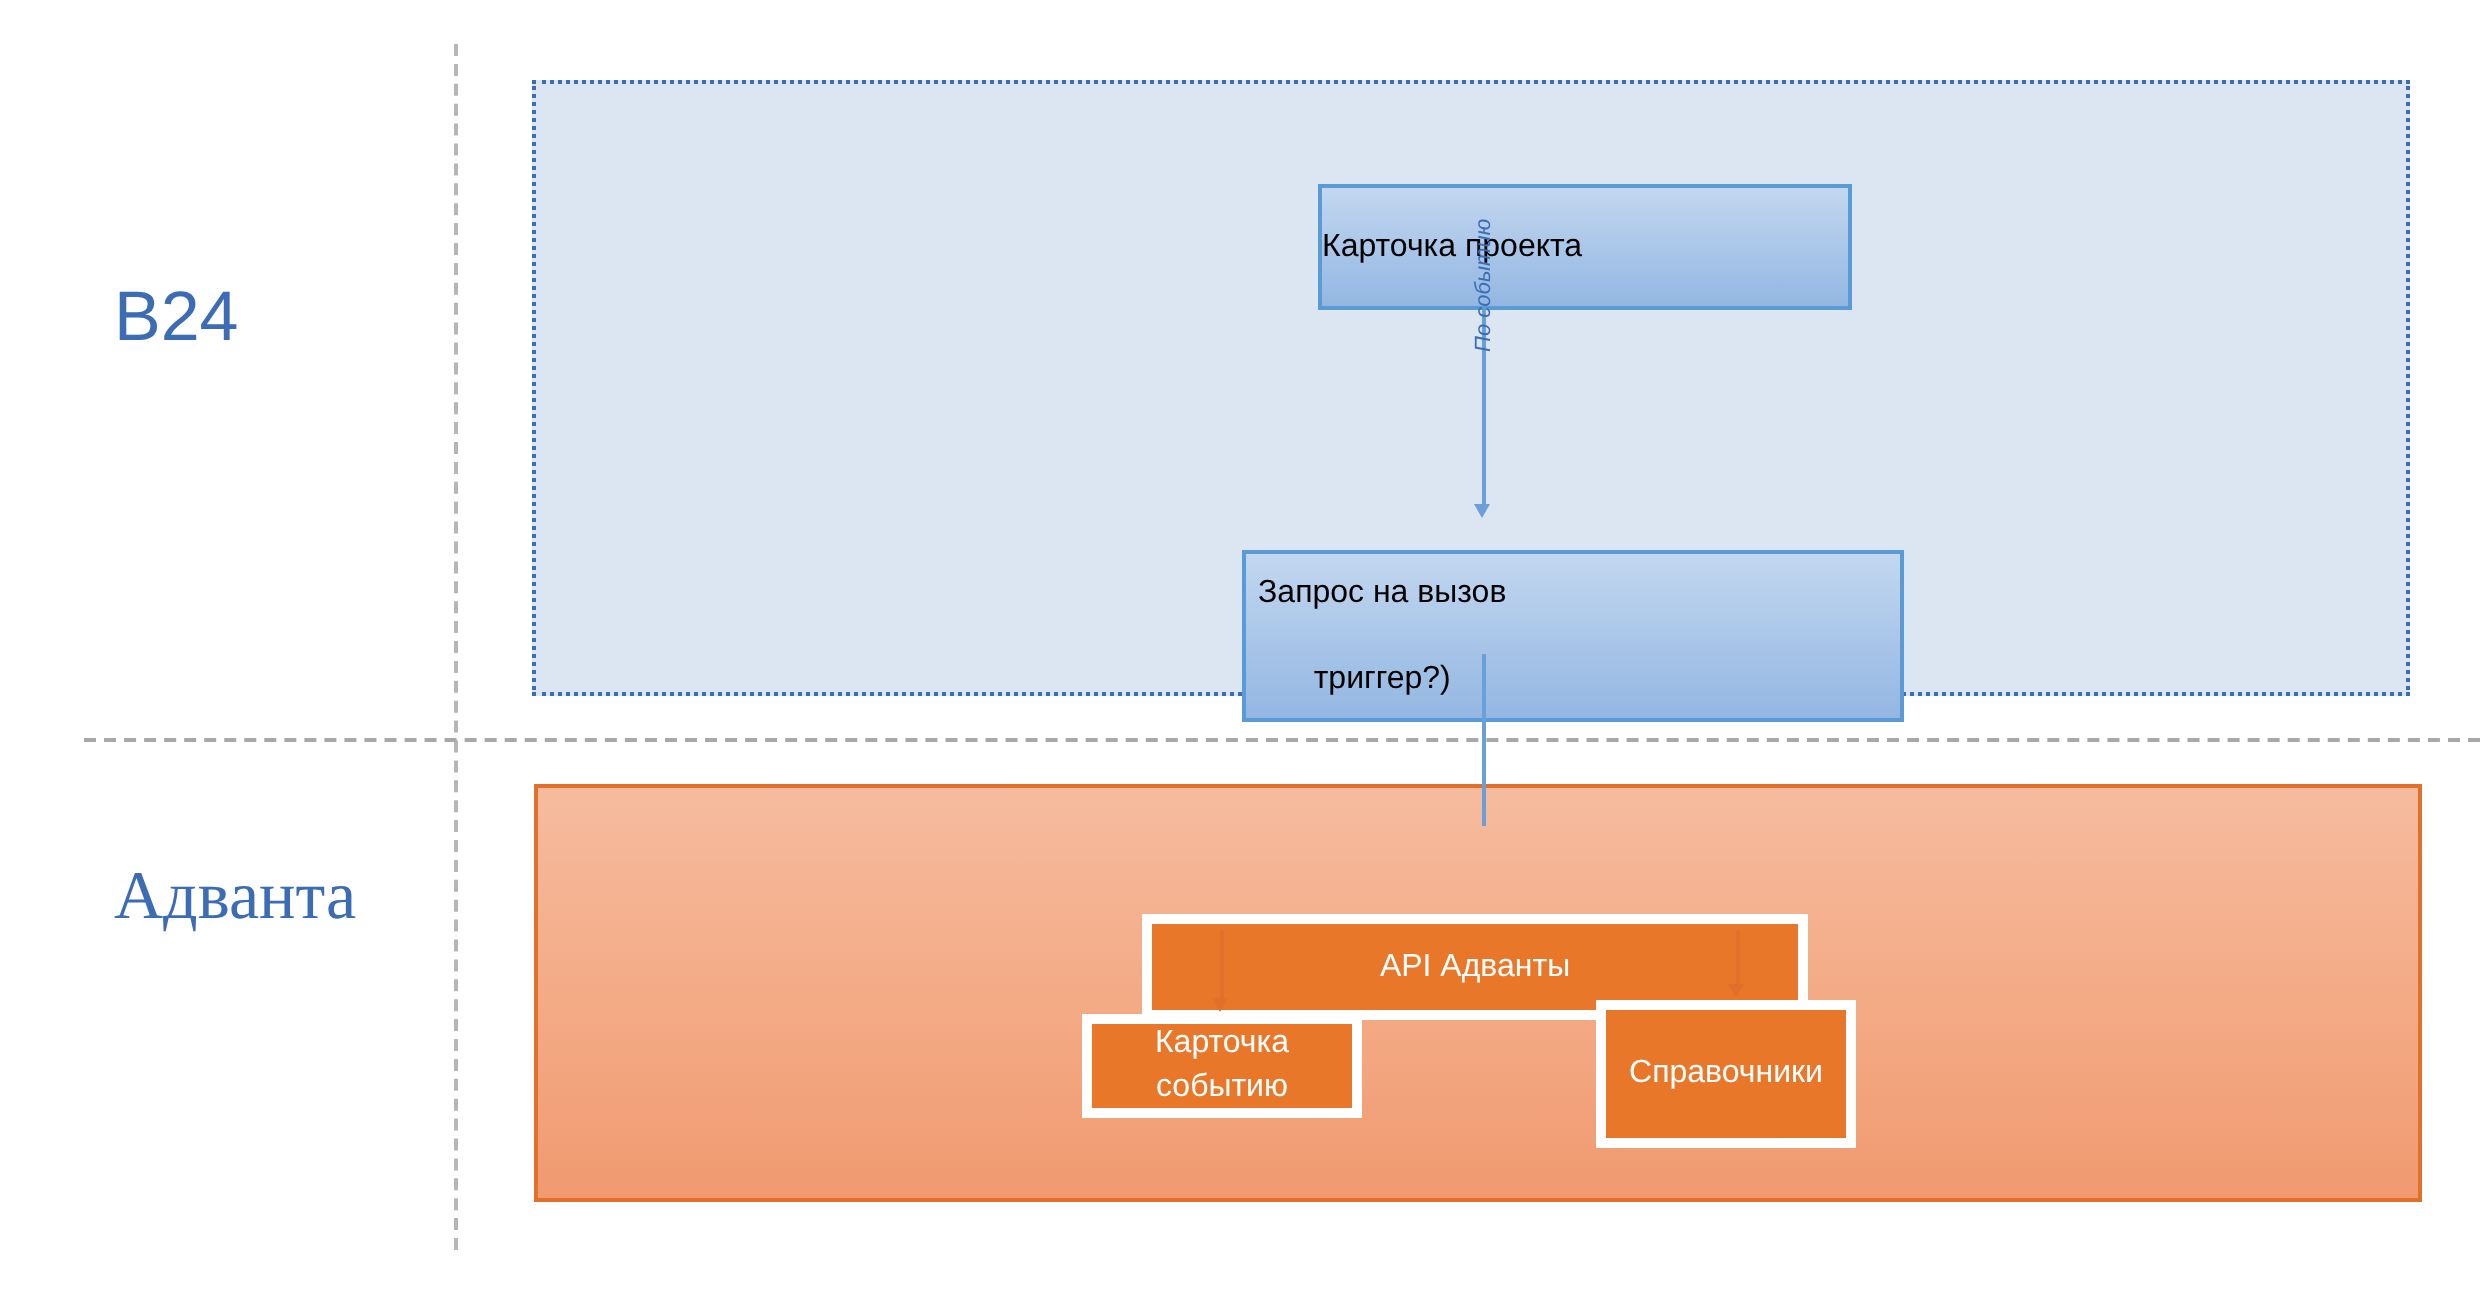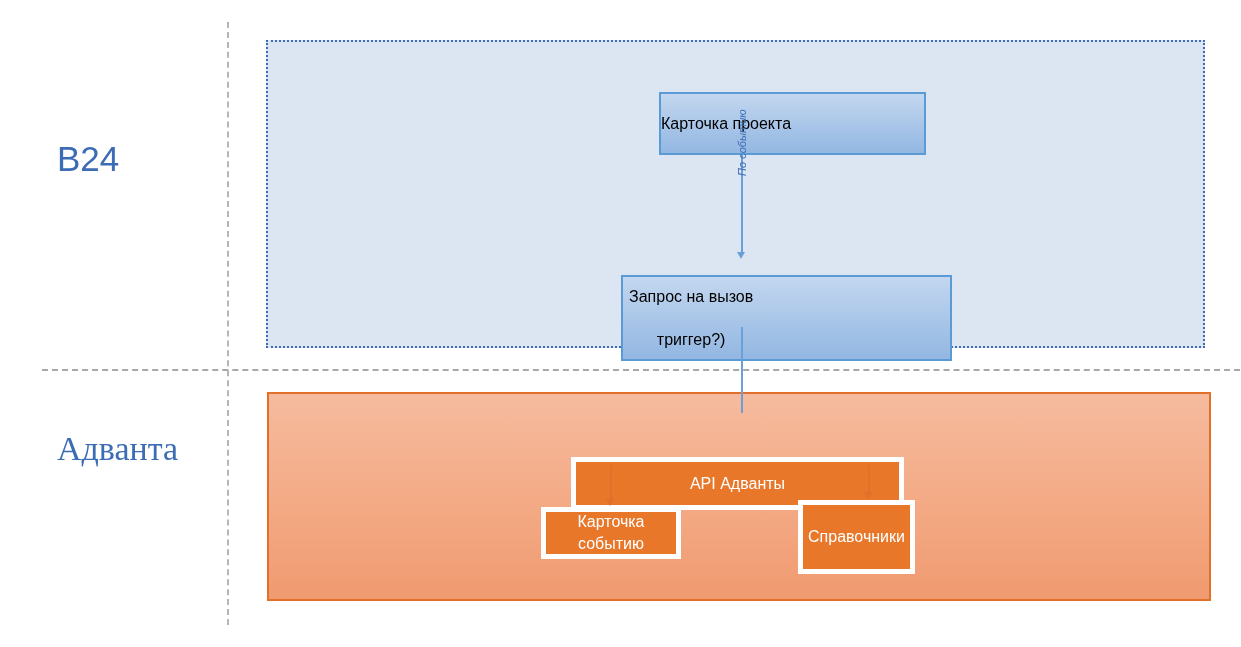--- a/index.html
+++ b/index.html
@@ -96,21 +96,21 @@
     color: #ffffff;
     font-size: 16px;
     line-height: 1.35;
     display: flex;
     align-items: center;
     justify-content: center;
     text-align: center;
   }
   #box-api-advanta { left: 571px; top: 412px; width: 333px; height: 53px; margin-top: 45px; }
   #box-card-advanta { left: 541px; top: 507px; width: 140px; height: 52px; }
-  #box-refs        { left: 798px; top: 500px; width: 117px; height: 74px; }
+  #box-refs        { left: 798px; top: 500px; width: 130px; height: 74px; }
 
   
   .conn {
     position: absolute;
   }
   .line-v {
     position: absolute;
     width: 0;
   }
   .line-blue { border-left: 2px solid #6a9fd8; }

